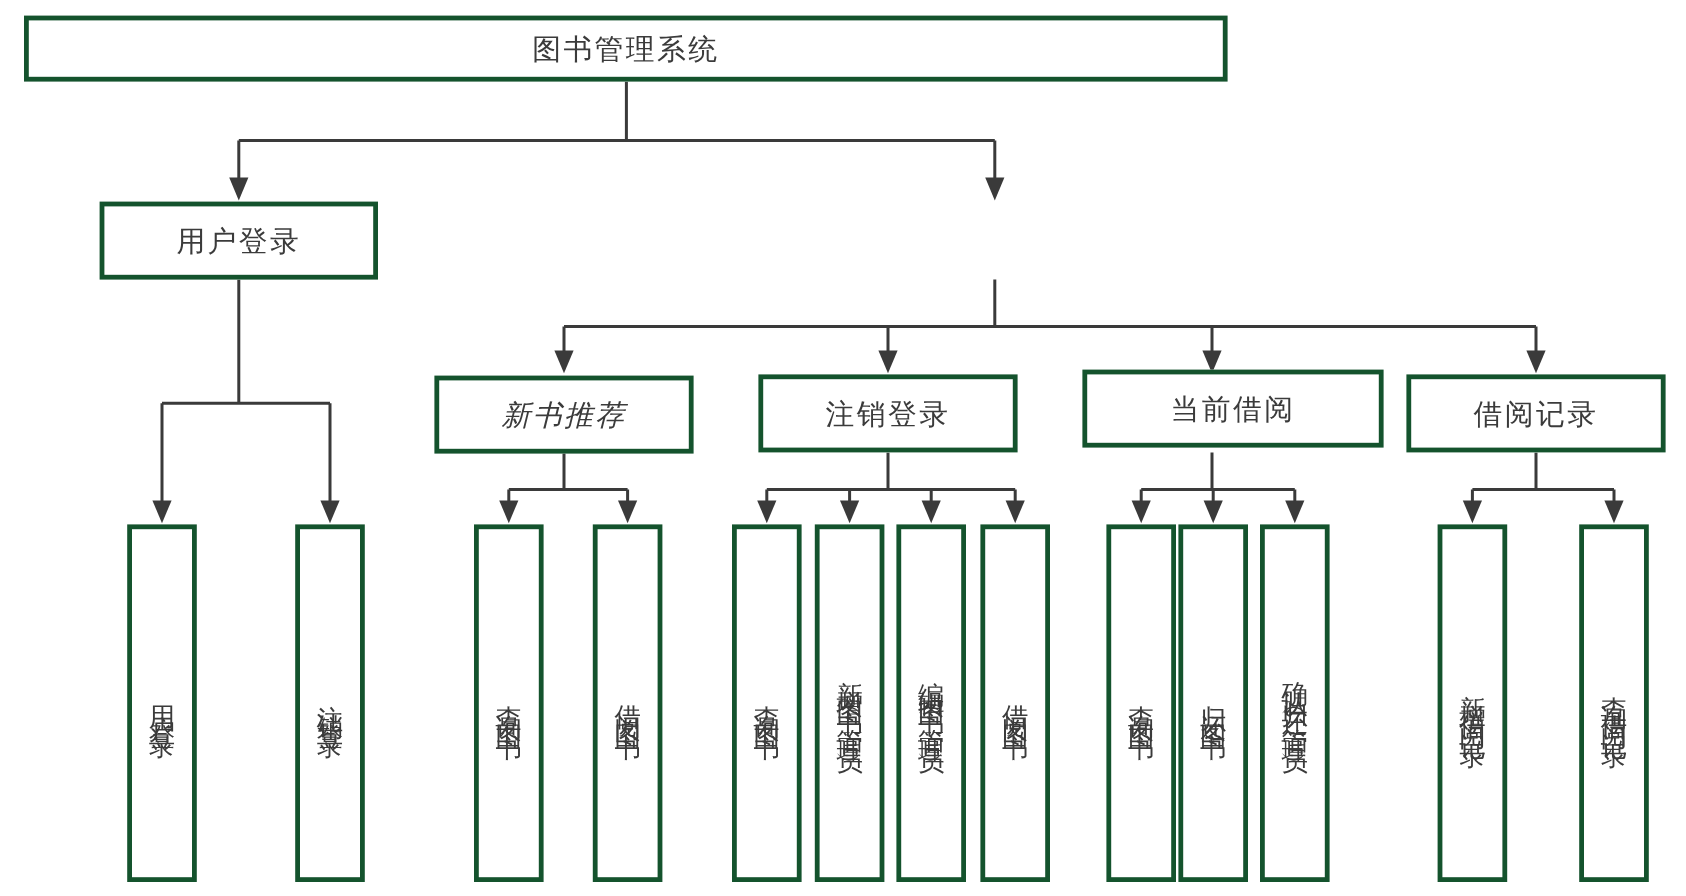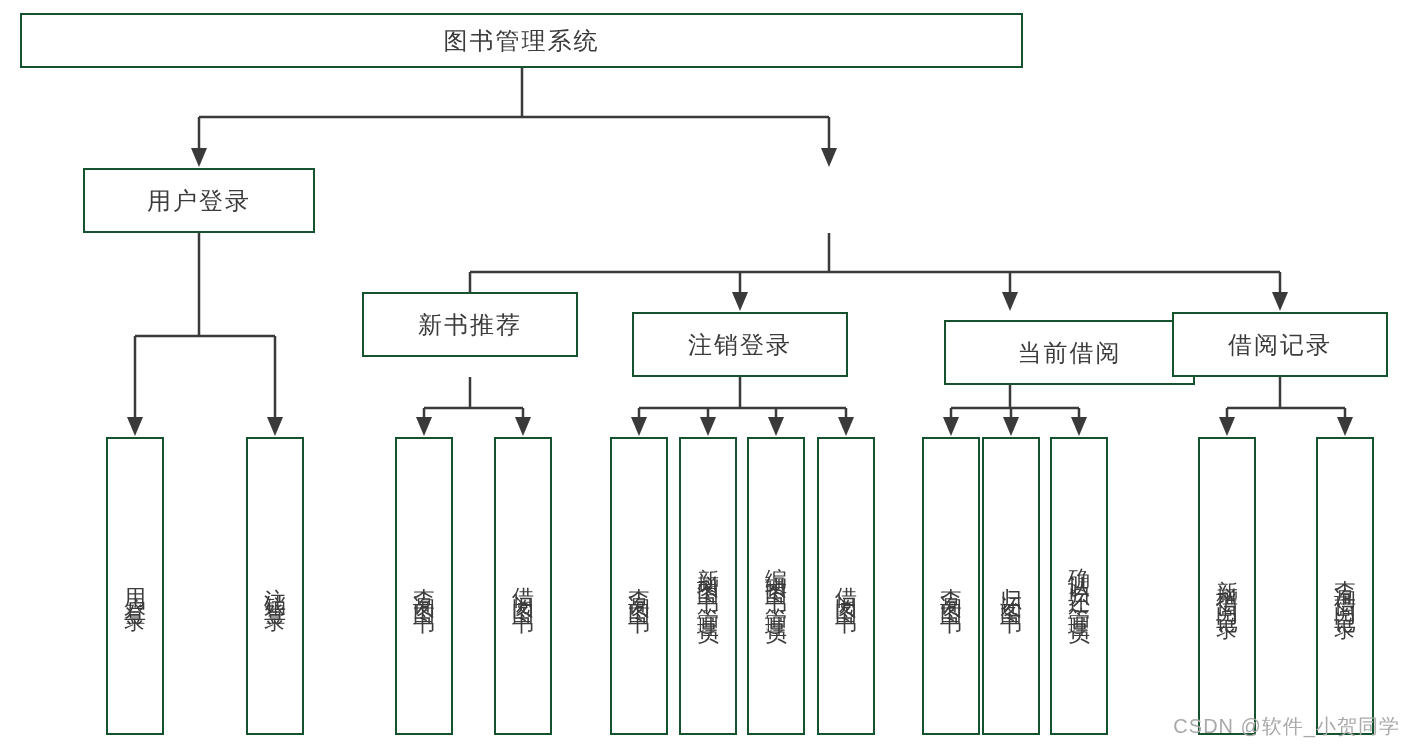--- a/index.html
+++ b/index.html
@@ -19,21 +19,21 @@
     position: absolute;
     left: 0;
     top: 0;
     width: 1405px;
     height: 747px;
   }
   .box {
     position: absolute;
     box-sizing: border-box;
     background: #ffffff;
-    border: 2px solid #14532d;
+    border: 4px solid #14532d;
     color: #3b3b3b;
     display: flex;
     align-items: center;
     justify-content: center;
     text-align: center;
   }
   .box.h {
     font-size: 24px;
     letter-spacing: 2px;
     white-space: nowrap;
@@ -94,38 +94,37 @@
       <use href="#arrowhead" transform="translate(1079,436)"></use>
       <use href="#arrowhead" transform="translate(1227,436)"></use>
       <use href="#arrowhead" transform="translate(1345,436)"></use>
     </g>
   </svg>
 
   <div class="box h" style="left:20px; top:13px; width:1003px; height:55px;">图书管理系统</div>
 
   <div class="box h" style="left:83px; top:168px; width:232px; height:65px;">用户登录</div>
 
-  <div class="box h" style="left:362px; top:292px; width:216px; height:65px;">新书推荐</div>
+  <div class="box h" style="left:362px; top:313px; width:216px; height:65px;font-style:italic;">新书推荐</div>
   <div class="box h" style="left:632px; top:312px; width:216px; height:65px;">注销登录</div>
-  <div class="box h" style="left:902px; top:320px; width:251px; height:65px;margin-left:42px;">当前借阅</div>
+  <div class="box h" style="left:902px; top:308px; width:251px; height:65px;">当前借阅</div>
   <div class="box h" style="left:1172px; top:312px; width:216px; height:65px;">借阅记录</div>
 
   <div class="box v" style="left:106px; top:437px; width:58px; height:298px;">用户登录</div>
   <div class="box v" style="left:246px; top:437px; width:58px; height:298px;">注销登录</div>
 
   <div class="box v" style="left:395px; top:437px; width:58px; height:298px;">查询图书</div>
   <div class="box v" style="left:494px; top:437px; width:58px; height:298px;">借阅图书</div>
 
   <div class="box v" style="left:610px; top:437px; width:58px; height:298px;">查询图书</div>
   <div class="box v" style="left:679px; top:437px; width:58px; height:298px;">新增图书（管理员）</div>
   <div class="box v" style="left:747px; top:437px; width:58px; height:298px;">编辑图书（管理员）</div>
   <div class="box v" style="left:817px; top:437px; width:58px; height:298px;">借阅图书</div>
 
   <div class="box v" style="left:922px; top:437px; width:58px; height:298px;">查询图书</div>
   <div class="box v" style="left:982px; top:437px; width:58px; height:298px;">归还图书</div>
   <div class="box v" style="left:1050px; top:437px; width:58px; height:298px;">确认归还（管理员）</div>
 
   <div class="box v" style="left:1198px; top:437px; width:58px; height:298px;">新增借阅记录</div>
   <div class="box v" style="left:1316px; top:437px; width:58px; height:298px;">查询借阅记录</div>
 
-  <div class="watermark">CSDN @软件_小贺同学</div>
 
 </div>
 
 </body></html>

